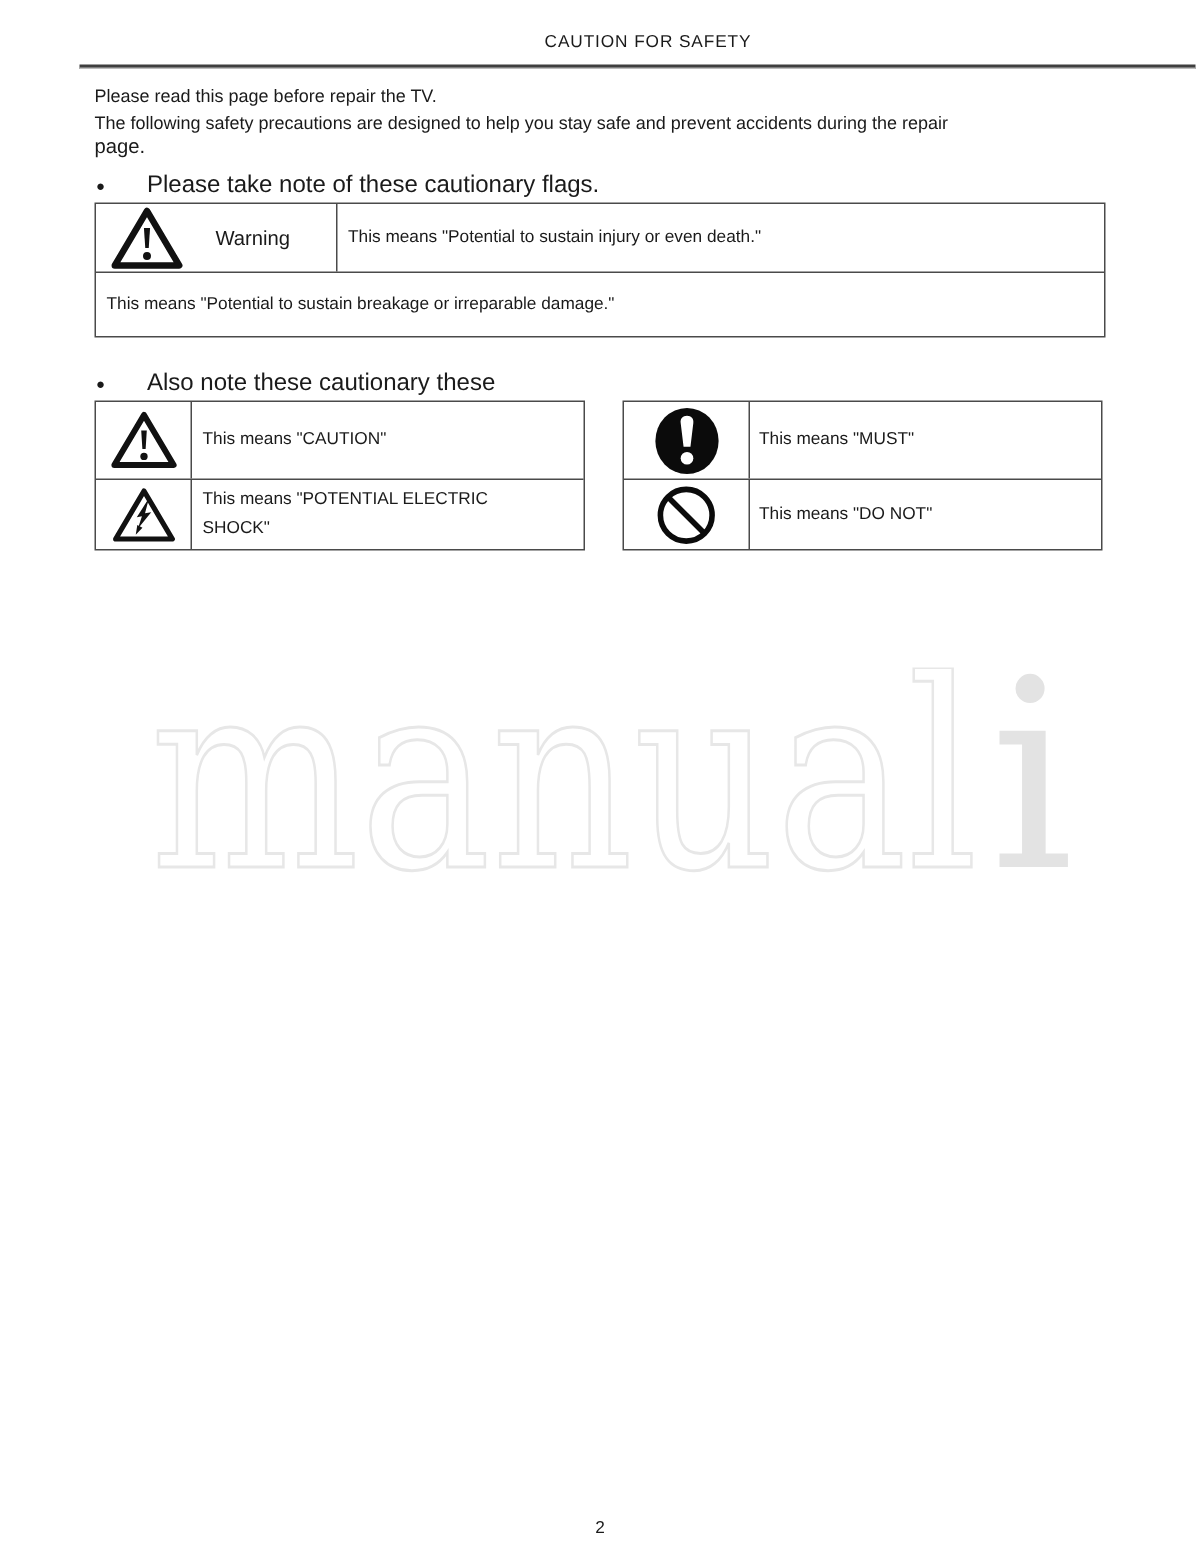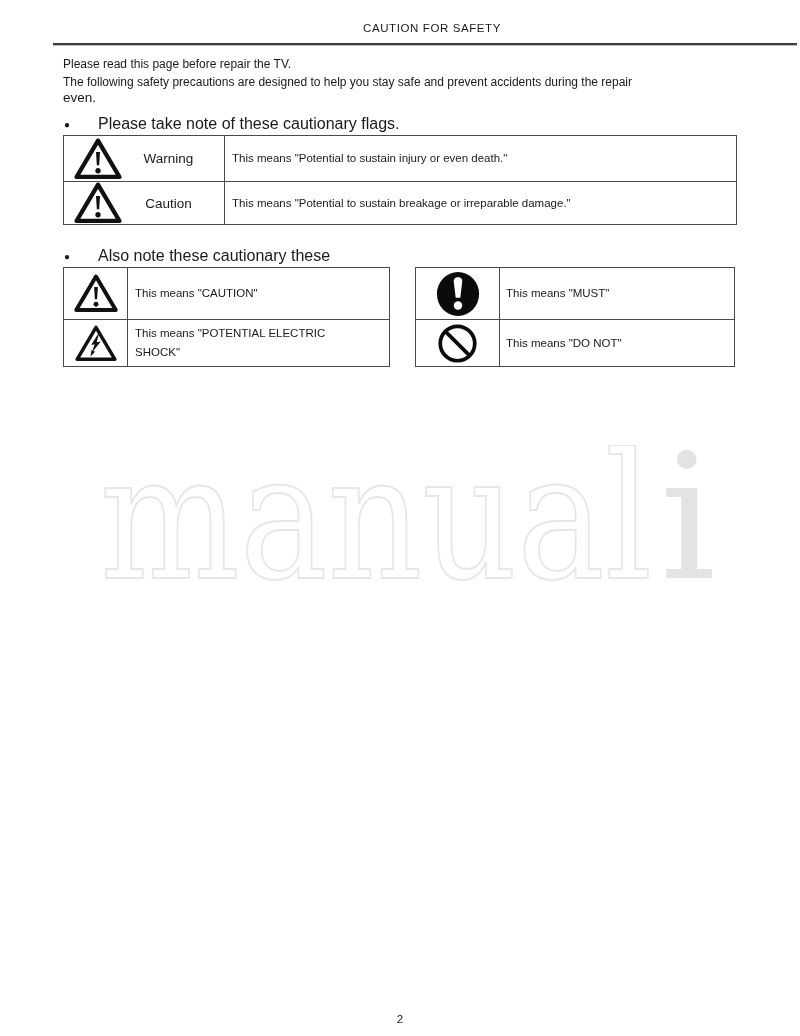--- a/index.html
+++ b/index.html
@@ -70,21 +70,21 @@
   svg { display: block; }
 </style>
 </head>
 <body>
 
 <div class="abs page-title">CAUTION FOR SAFETY</div>
 <div class="abs title-rule"></div>
 
 <div class="abs intro-line intro-line-1">Please read this page before repair the TV.</div>
 <div class="abs intro-line intro-line-2">The following safety precautions are designed to help you stay safe and prevent accidents during the repair</div>
-<div class="abs intro-line intro-line-3">even.</div>
+<div class="abs intro-line intro-line-3">page.</div>
 
 <div class="abs bullet-row bullet-row-1">
   <span class="bullet-glyph">●</span>
   <span class="bullet-label">Please take note of these cautionary flags.</span>
 </div>
 
 <div id="flags-table" class="abs tbl">
   <div class="tbl-row tbl-row-1">
     <div class="cell cell-icon-label">
       <span>
@@ -92,30 +92,20 @@
           <path d="M32 4.5 L59.5 51 H4.5 Z" fill="none" stroke="#111" stroke-width="5.5" stroke-linejoin="round"></path>
           <path d="M29.4 19 h5.2 l-1.1 17 h-3 Z" fill="#111"></path>
           <circle cx="32" cy="43" r="3.4" fill="#111"></circle>
         </svg>
       </span>
       <span class="flag-label">Warning</span>
     </div>
     <div class="cell cell-text">This means "Potential to sustain injury or even death."</div>
   </div>
   <div class="tbl-row tbl-row-2">
-    <div class="cell cell-icon-label">
-      <span>
-        <svg width="50" height="44" viewBox="0 0 64 56">
-          <path d="M32 4.5 L59.5 51 H4.5 Z" fill="none" stroke="#111" stroke-width="5.5" stroke-linejoin="round"></path>
-          <path d="M29.4 19 h5.2 l-1.1 17 h-3 Z" fill="#111"></path>
-          <circle cx="32" cy="43" r="3.4" fill="#111"></circle>
-        </svg>
-      </span>
-      <span class="flag-label">Caution</span>
-    </div>
     <div class="cell cell-text">This means "Potential to sustain breakage or irreparable damage."</div>
   </div>
 </div>
 
 <div class="abs bullet-row bullet-row-2">
   <span class="bullet-glyph">●</span>
   <span class="bullet-label">Also note these cautionary these</span>
 </div>
 
 <div id="icons-table-left" class="abs tbl icons-tbl">

